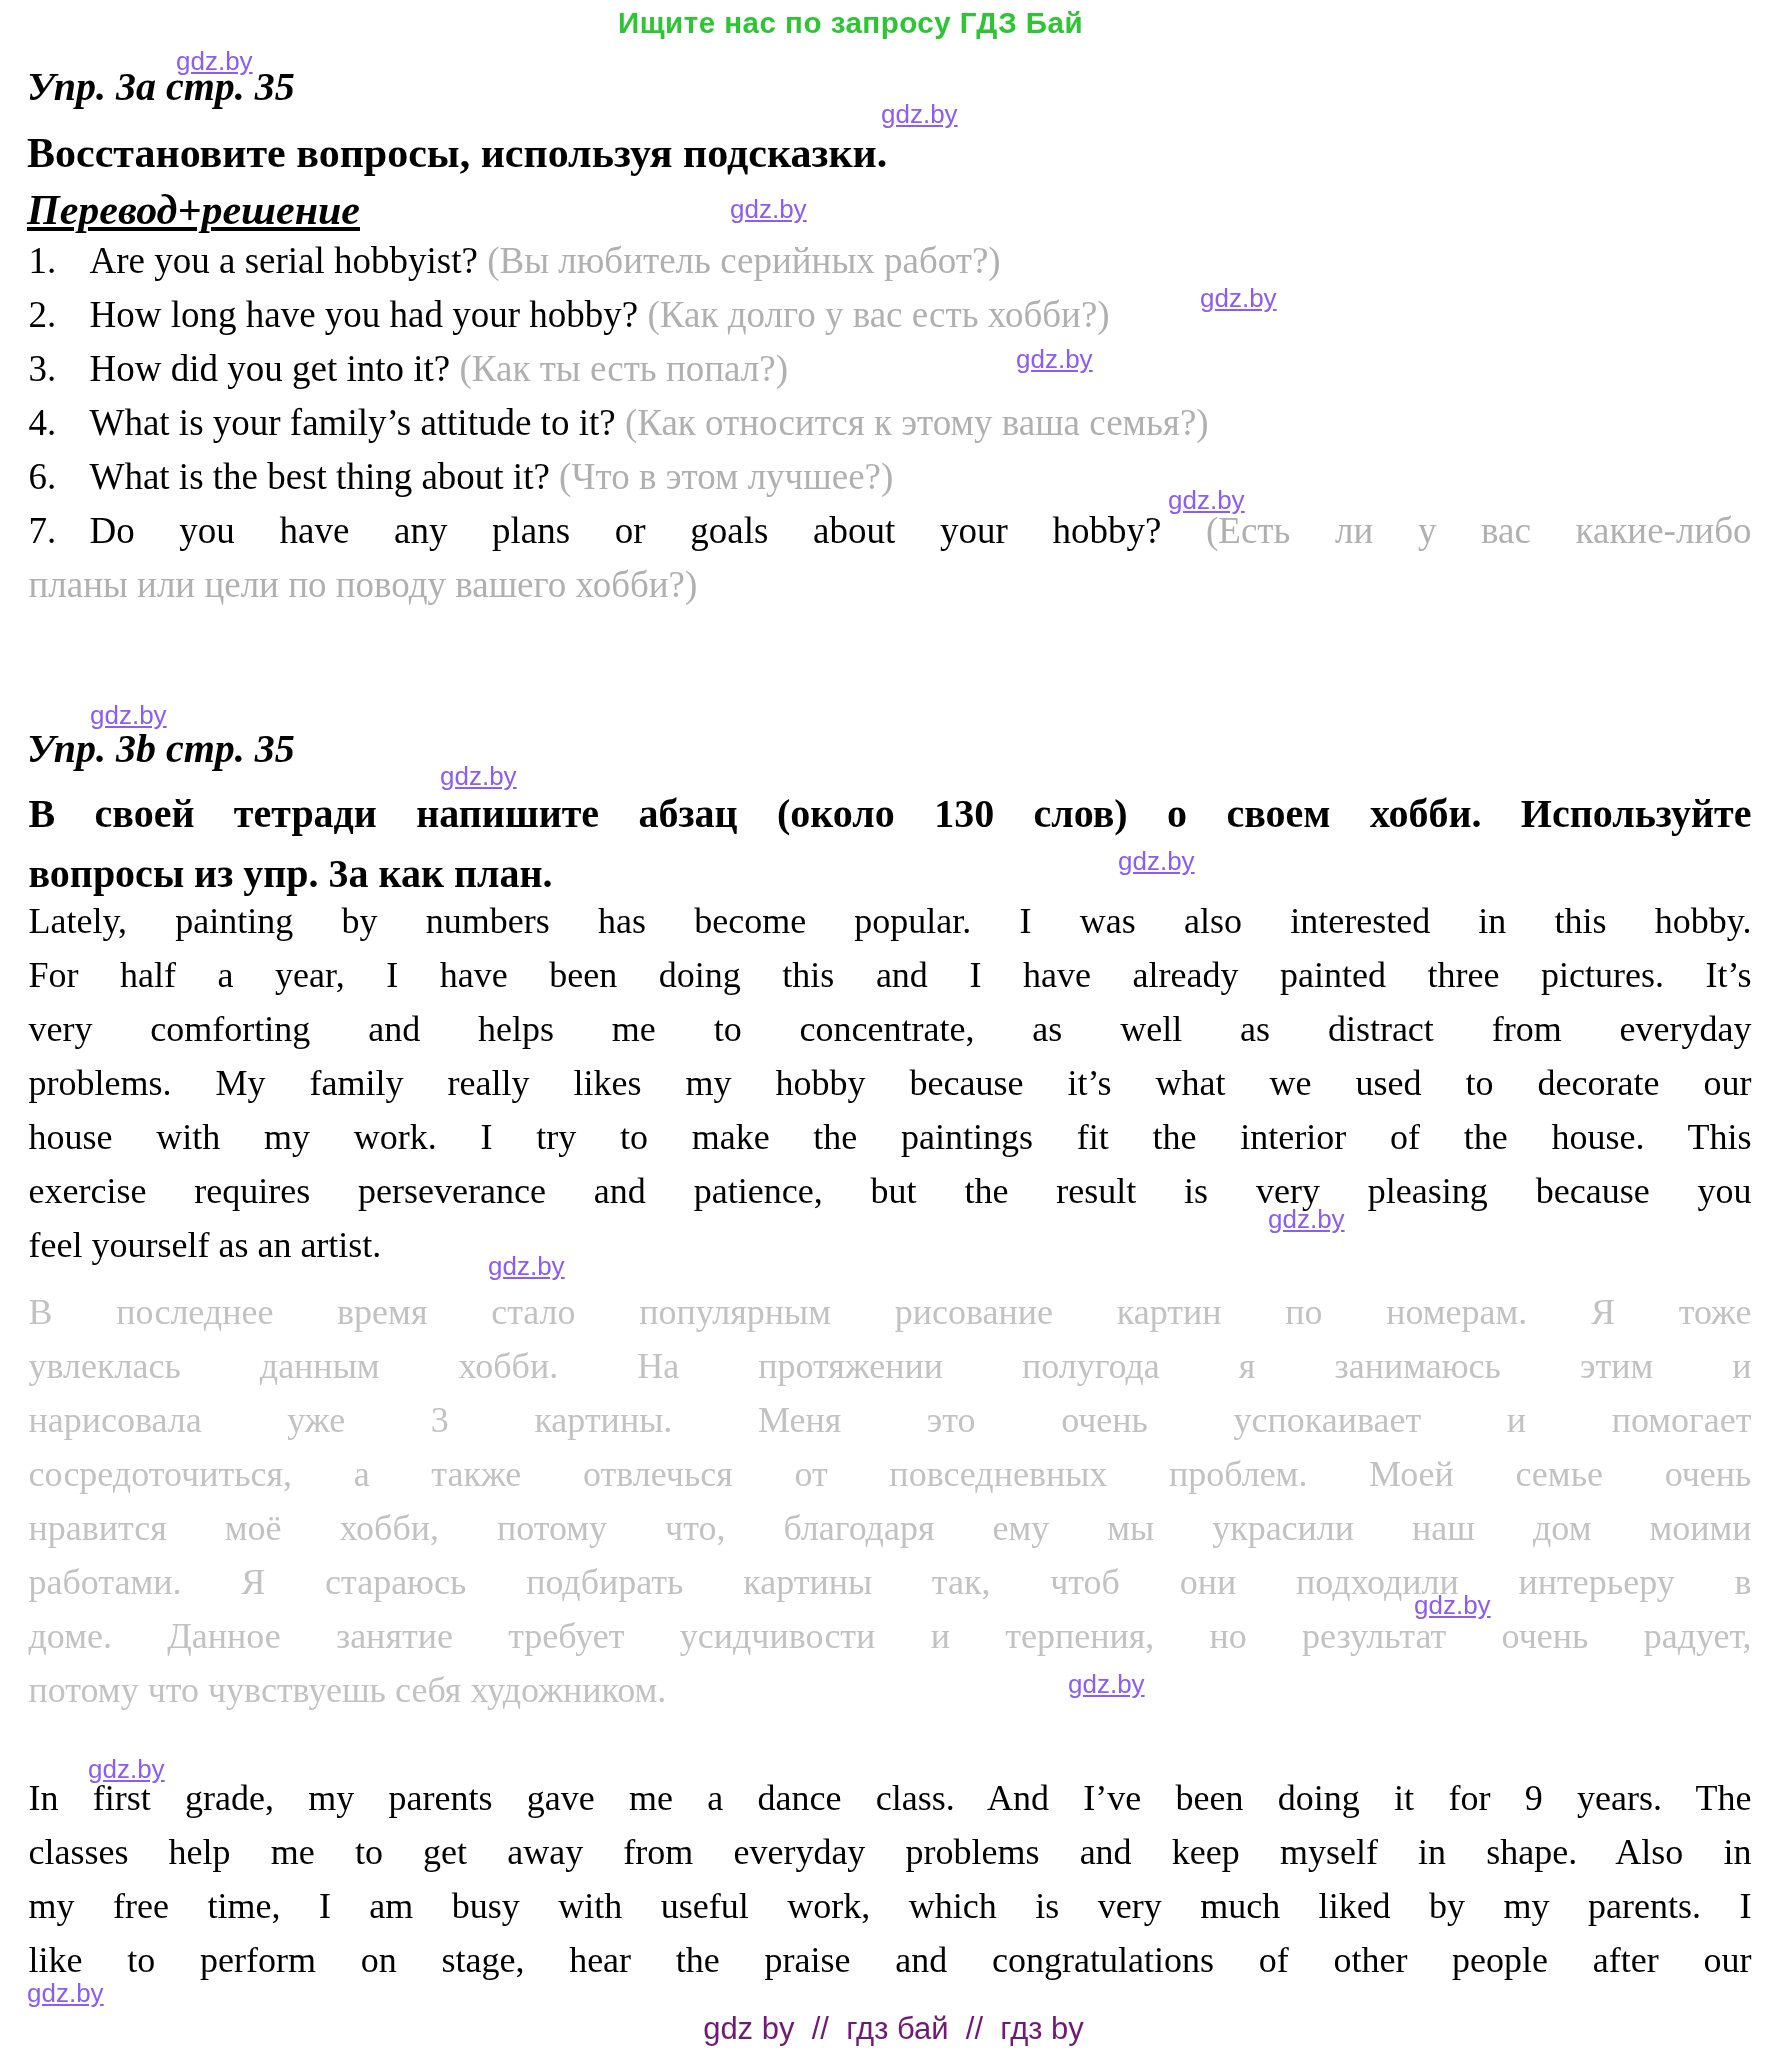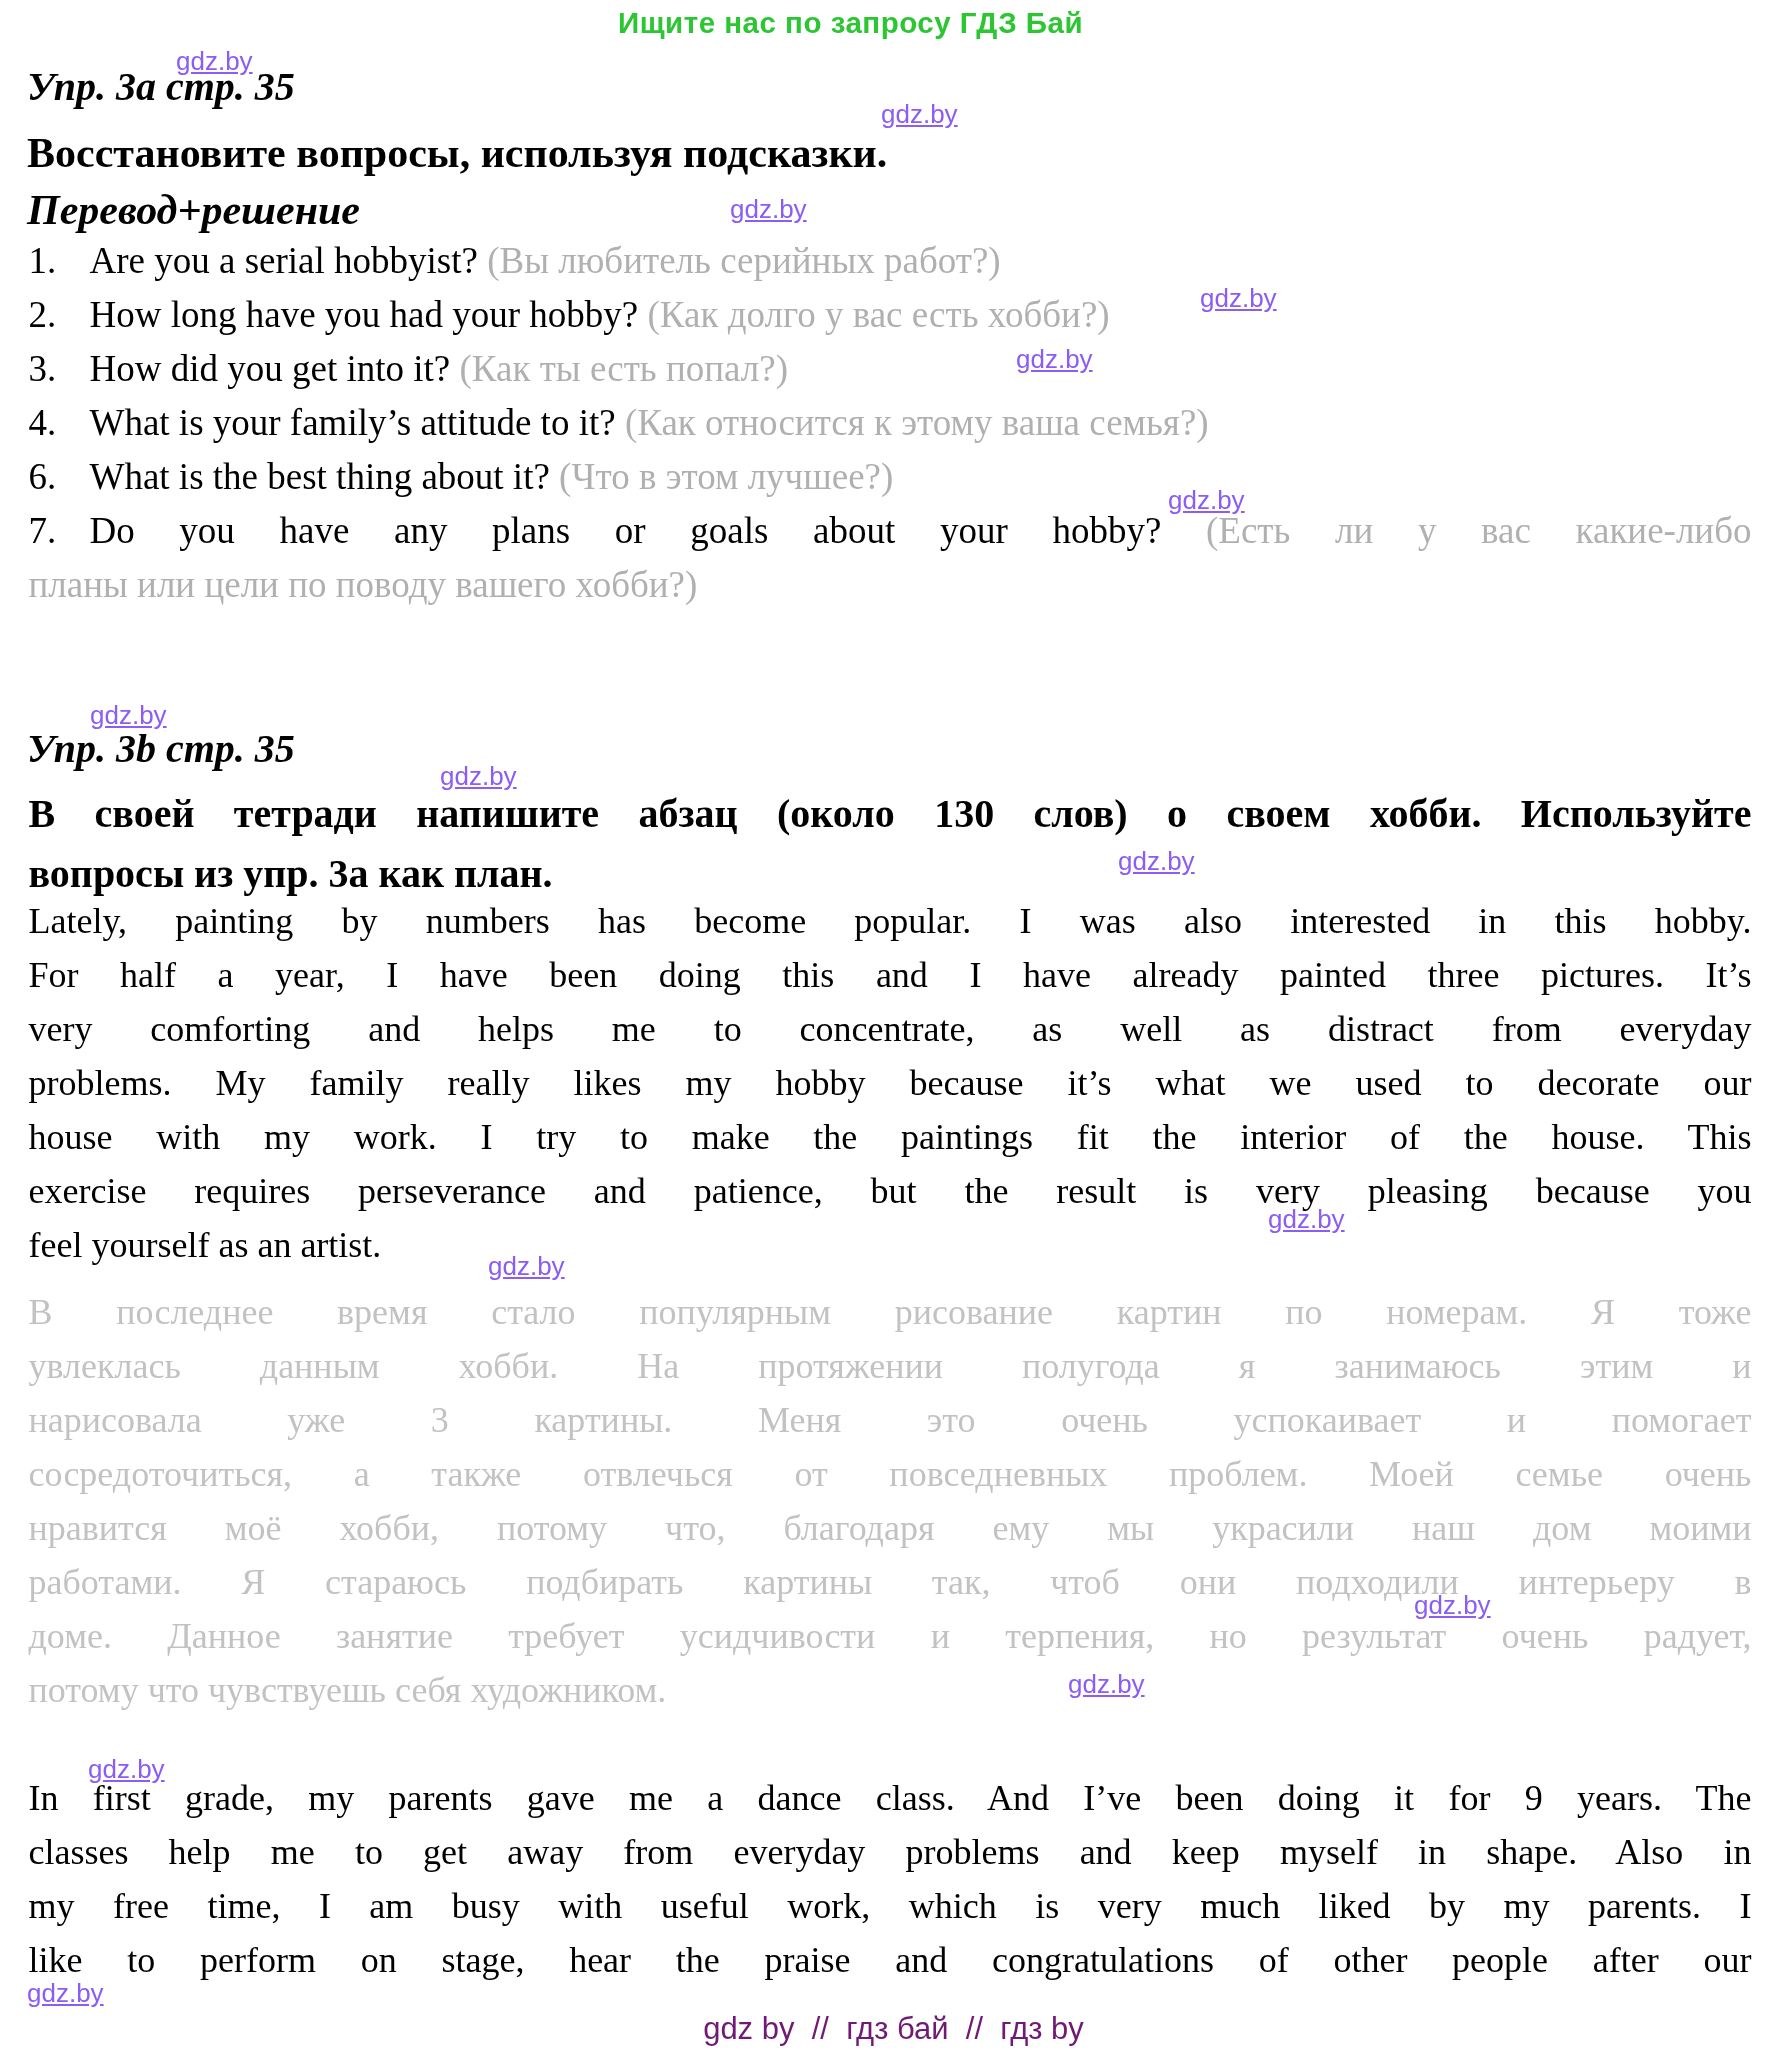--- a/index.html
+++ b/index.html
@@ -24,21 +24,21 @@
   
   .wm {
     position:absolute;
     font-family:"Liberation Sans","DejaVu Sans",sans-serif;
     font-size:26px; color:#8b5cf6; white-space:nowrap;text-decoration:underline;
   }
 
   
   .ex-title   { left:27px; font-size:40px; font-weight:bold; font-style:italic; white-space:nowrap; }
   .instr1     { left:27px; font-size:42px; font-weight:bold; white-space:nowrap; }
-  .perevod    { left:27px; font-size:42px; font-weight:bold; font-style:italic; white-space:nowrap; }
+  .perevod    { left:27px; font-size:42px; font-weight:bold; font-style:italic; white-space:nowrap;text-decoration:underline; }
 
   
   .qlist { top:234px; left:28.5px; width:1723px; font-size:37px; }
   .q     { line-height:54px; white-space:nowrap; }
   .qwrap1 { line-height:54px; text-align:justify; text-align-last:justify; }
   .qwrap2 { line-height:54px; }
   .qnum  { display:inline-block; width:61px; }
   .tr    { color:#b0b0b0; }
 
   

